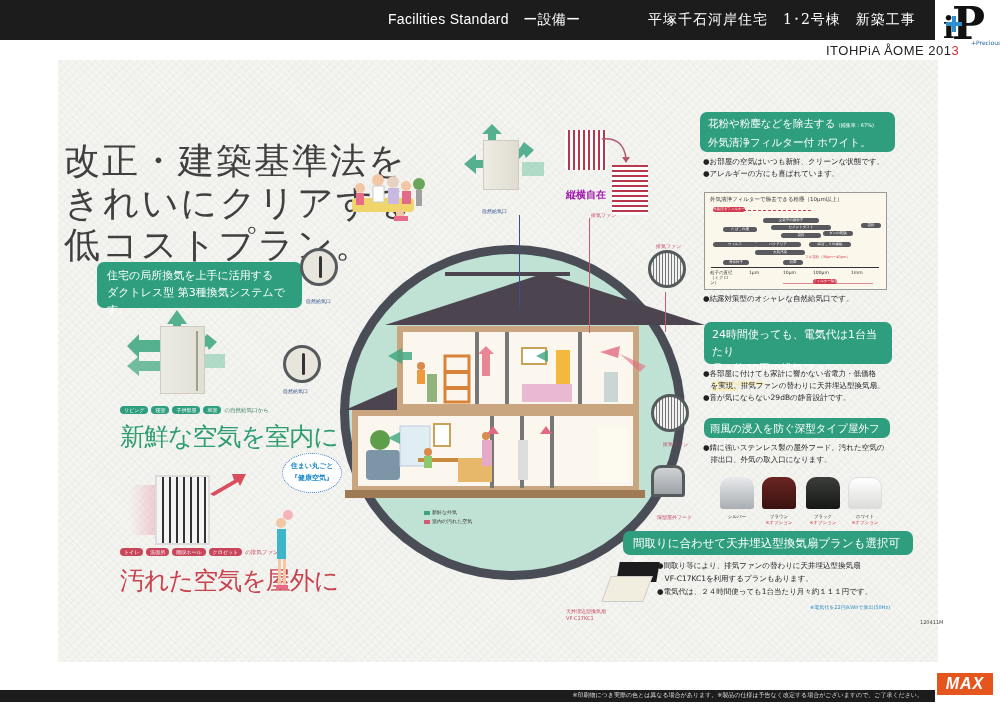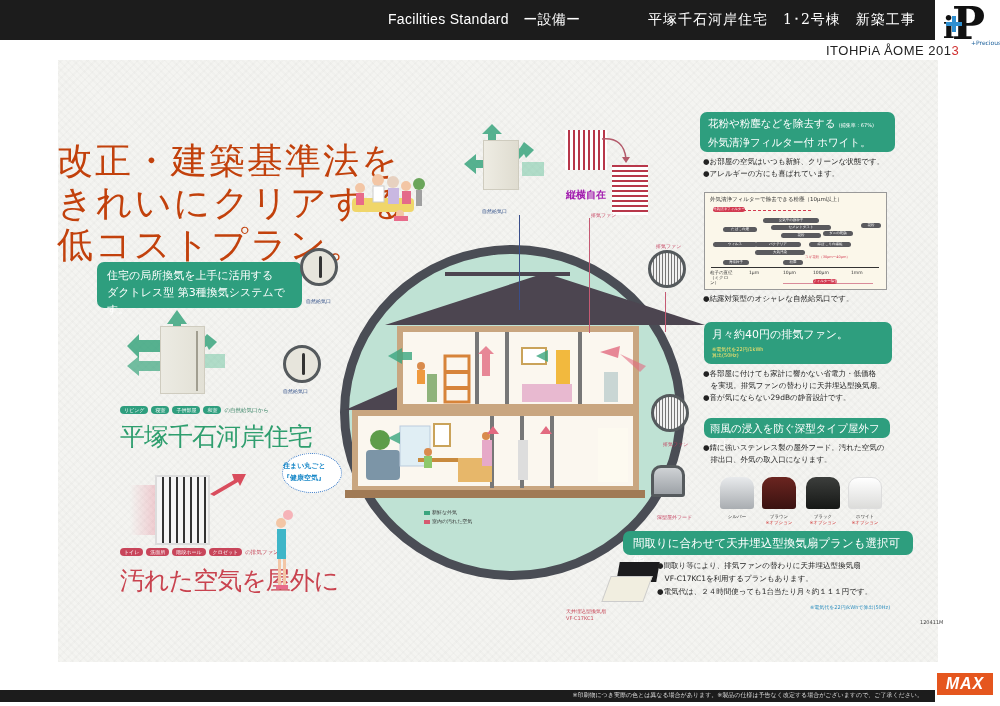--- a/index.html
+++ b/index.html
@@ -50,21 +50,21 @@
   
   .poster {
     position: absolute; left: 58px; top: 60px; width: 880px; height: 602px;
     background:
       repeating-linear-gradient(45deg, rgba(0,0,0,0.015) 0 2px, transparent 2px 5px),
       repeating-linear-gradient(-45deg, rgba(0,0,0,0.015) 0 2px, transparent 2px 6px),
       #f4f4f1;
   }
 
   .headline {
-    position: absolute; left: 57px; top: 140px; color: #c2410c;
+    position: absolute; left: 64px; top: 140px; color: #404040;
     font-size: 36px; line-height: 42px; letter-spacing: 2px; font-weight: normal;
   }
   .headline div { white-space: nowrap; }
 
   .green-box {
     background: #2e9e7e; color: #fff; border-radius: 7px; position: absolute;
   }
   .box-left {
     left: 97px; top: 262px; width: 205px; height: 46px; padding: 5px 10px; font-size: 11px; line-height: 17px;
   }
@@ -142,21 +142,21 @@
     font-family: "DejaVu Serif", serif; letter-spacing: -1px; white-space: nowrap;
   }
   .big-red {
     position: absolute; left: 120px; top: 564px; font-size: 25px; color: #c9434f;
     font-family: "DejaVu Serif", serif; letter-spacing: -1px; white-space: nowrap; text-align: center;
   }
 
   .thought {
     position: absolute; left: 282px; top: 453px; width: 60px; height: 40px;
     border: 1.5px dotted #3a7bc8; border-radius: 50%; background: #fff;
-    text-align: left; font-size: 7px; color: #1b89c8; font-weight: bold; padding-top: 6px; line-height: 12px;
+    text-align: center; font-size: 7px; color: #1b89c8; font-weight: bold; padding-top: 6px; line-height: 12px;
   }
   .girl { position:absolute; left: 272px; top: 505px; width: 22px; height: 90px; }
 
   .legend { position:absolute; left: 424px; top: 508px; font-size: 5px; color: #333; line-height: 9px; }
   .legend .dot { display:inline-block; width:6px; height:4px; margin-right:2px; vertical-align:middle; }
 
   
   .top-vent {
     position:absolute; left: 483px; top: 140px; width: 36px; height: 50px;
     background: linear-gradient(90deg, #eeece3, #dfdcd0); border:1px solid #cfccbf;
@@ -293,21 +293,21 @@
 <div class="mini-circle vent" style="left:300px;top:248px"></div>
 <div class="tiny-label" style="left:306px;top:298px">自然給気口</div>
 
 <div class="green-tags">
   <span class="tag">リビング</span>
   <span class="tag">寝室</span>
   <span class="tag">子供部屋</span>
   <span class="tag">和室</span>
   <span>の自然給気口から</span>
 </div>
-<div class="big-green">平塚千石河岸住宅</div>
+<div class="big-green">新鮮な空気を室内に</div>
 
 <div class="fan-glow"></div>
 <div class="fan-product"></div>
 <svg style="position:absolute;left:208px;top:468px;width:40px;height:30px" viewBox="0 0 40 30">
   <polygon points="2,26 26,12 24,6 38,6 32,18 30,14 6,28" fill="#d94d5d"></polygon>
 </svg>
 
 <div class="red-tags">
   <span class="tag">トイレ</span>
   <span class="tag">洗面所</span>
@@ -451,20 +451,21 @@
   <div class="tick-label" style="left:108px">100μm</div>
   <div class="tick-label" style="left:146px">1mm</div>
   <div class="dash-arrow" style="left:78px;top:90px;width:90px;border-top-style:solid;border-color:#d98b9a"></div>
   <div class="pill red" style="left:108px;top:86px;width:24px">フィルター除去</div>
 </div>
 <div class="bullets b2">
   <div>●結露対策型のオシャレな自然給気口です。</div>
 </div>
 
 <div class="green-box box-r2">
+  <div>24時間使っても、電気代は1台当たり</div>
   <div><span>月々約40円の排気ファン。</span> <span class="small"><span>※電気代を22円/1kWh</span><br><span>算出(50Hz)</span></span></div>
 </div>
 <div class="bullets b3">
   <div>●各部屋に付けても家計に響かない省電力・低価格</div>
   <div>　を実現。排気ファンの替わりに天井埋込型換気扇。</div>
   <div>●音が気にならない29dBの静音設計です。</div>
 </div>
 
 <div class="green-box box-r3">雨風の浸入を防ぐ深型タイプ屋外フード。</div>
 <div class="bullets b4">

